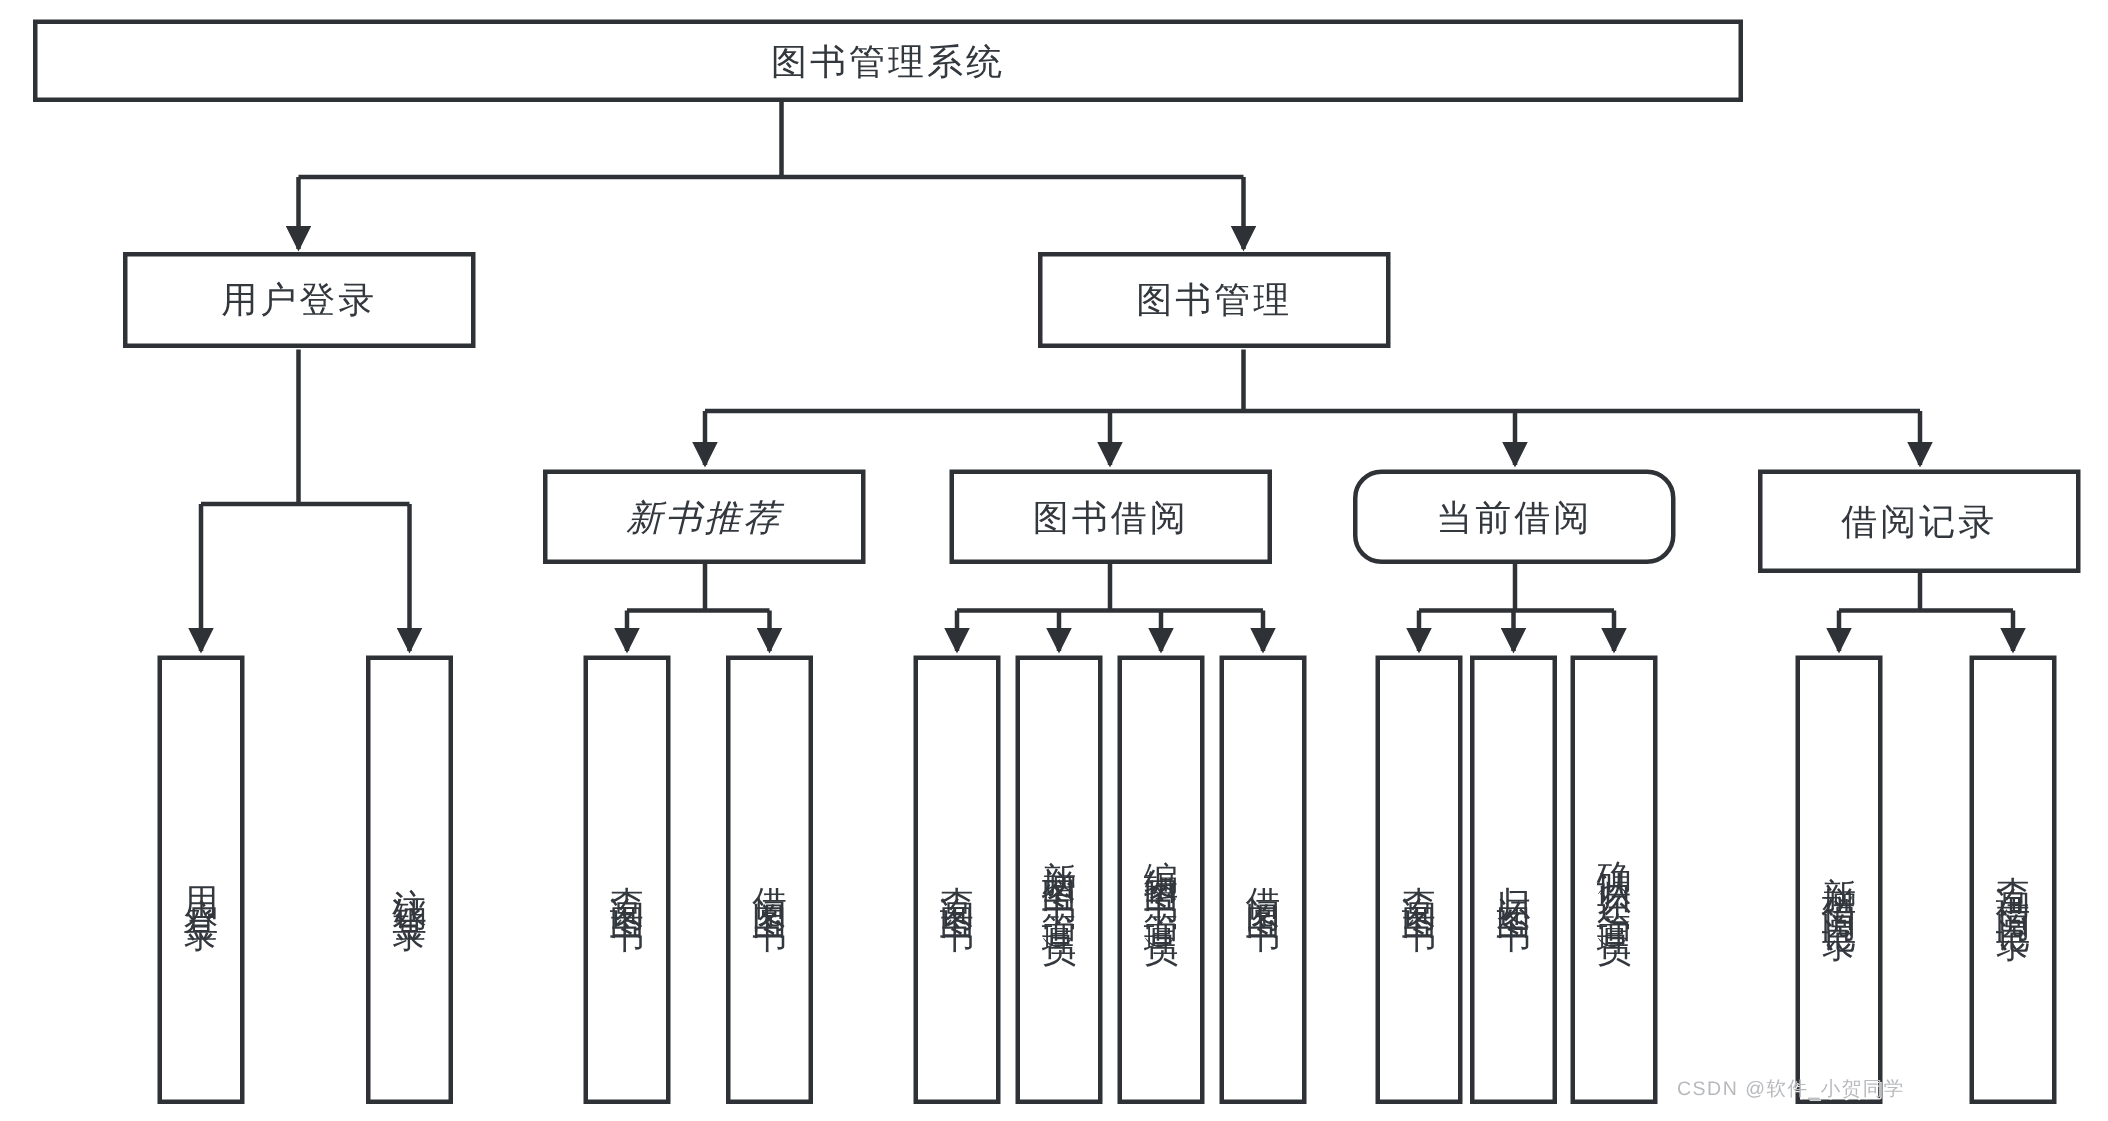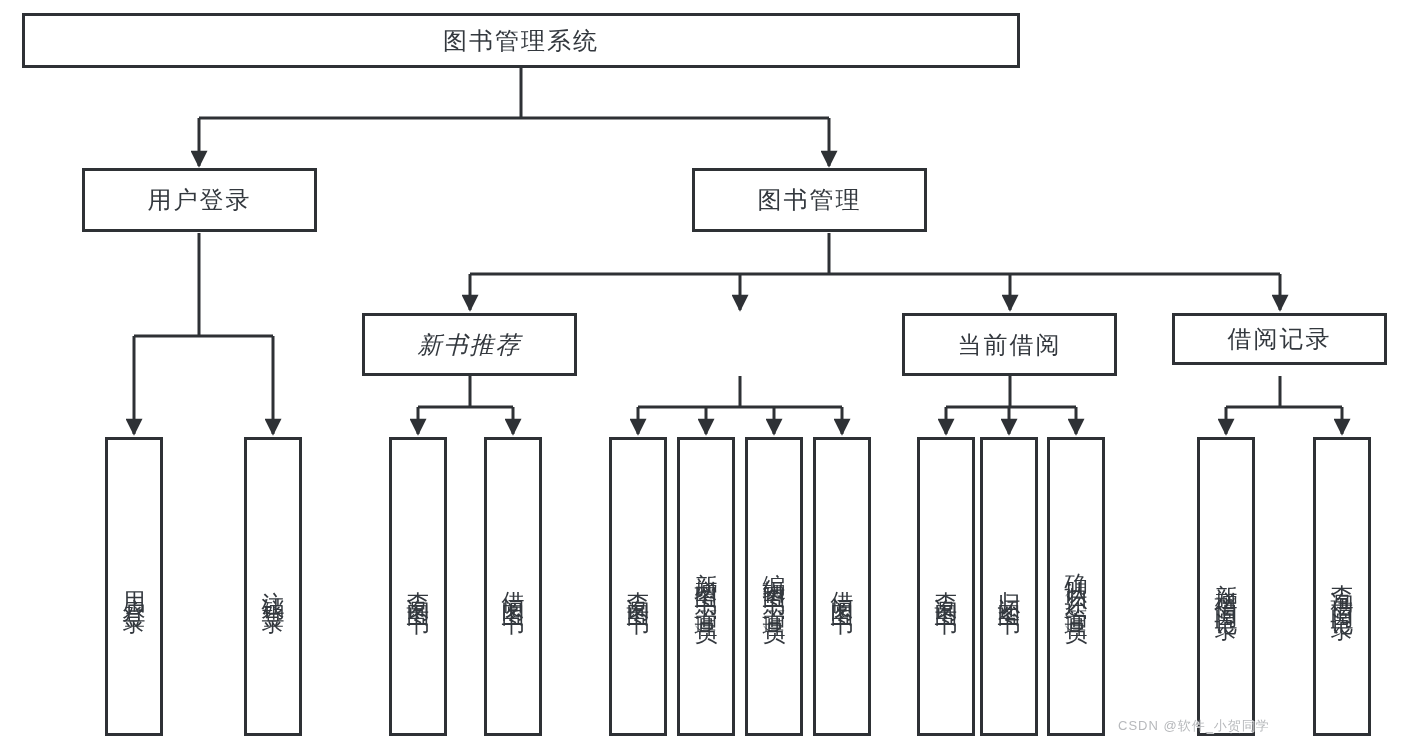--- a/index.html
+++ b/index.html
@@ -105,38 +105,41 @@
     <path class="wire" d="M1010,376 V407 M946,407 H1076"></path>
     <path class="wire" d="M946,407 V434" marker-end="url(#arw)"></path>
     <path class="wire" d="M1009,407 V434" marker-end="url(#arw)"></path>
     <path class="wire" d="M1076,407 V434" marker-end="url(#arw)"></path>
 
     <path class="wire" d="M1280,376 V407 M1226,407 H1342"></path>
     <path class="wire" d="M1226,407 V434" marker-end="url(#arw)"></path>
     <path class="wire" d="M1342,407 V434" marker-end="url(#arw)"></path>
   </svg>
 
-  <div class="node hbox" style="left:22px; top:13px; width:998px; height:55px;">
+  <div class="node hbox" style="left:22px; top:13px; width:1140px; height:55px;">
     <span>图书管理系统</span>
   </div>
 
   <div class="node hbox" style="left:82px; top:168px; width:235px; height:64px;">
     <span>用户登录</span>
   </div>
   <div class="node hbox" style="left:692px; top:168px; width:235px; height:64px;">
     <span>图书管理</span>
   </div>
 
   <div class="node hbox" style="left:362px; top:313px; width:215px; height:63px;font-style:italic;">
     <span>新书推荐</span>
   </div>
-  <div class="node hbox" style="left:902px; top:313px; width:215px; height:63px;">
+  <div class="node hbox" style="left:633px; top:313px; width:215px; height:63px;">
+    <span>图书借阅</span>
+  </div>
+  <div class="node hbox" style="left:902px; top:313px; width:215px; height:63px;border-radius:19px;">
     <span>当前借阅</span>
   </div>
-  <div class="node hbox" style="left:1172px; top:313px; width:215px; height:52px;">
+  <div class="node hbox" style="left:1172px; top:313px; width:215px; height:69px;">
     <span>借阅记录</span>
   </div>
 
   <div class="node leaf" style="left:105px; top:437px; width:58px; height:299px;">
     <span>用户登录</span>
   </div>
   <div class="node leaf" style="left:244px; top:437px; width:58px; height:299px;">
     <span>注销登录</span>
   </div>
 

